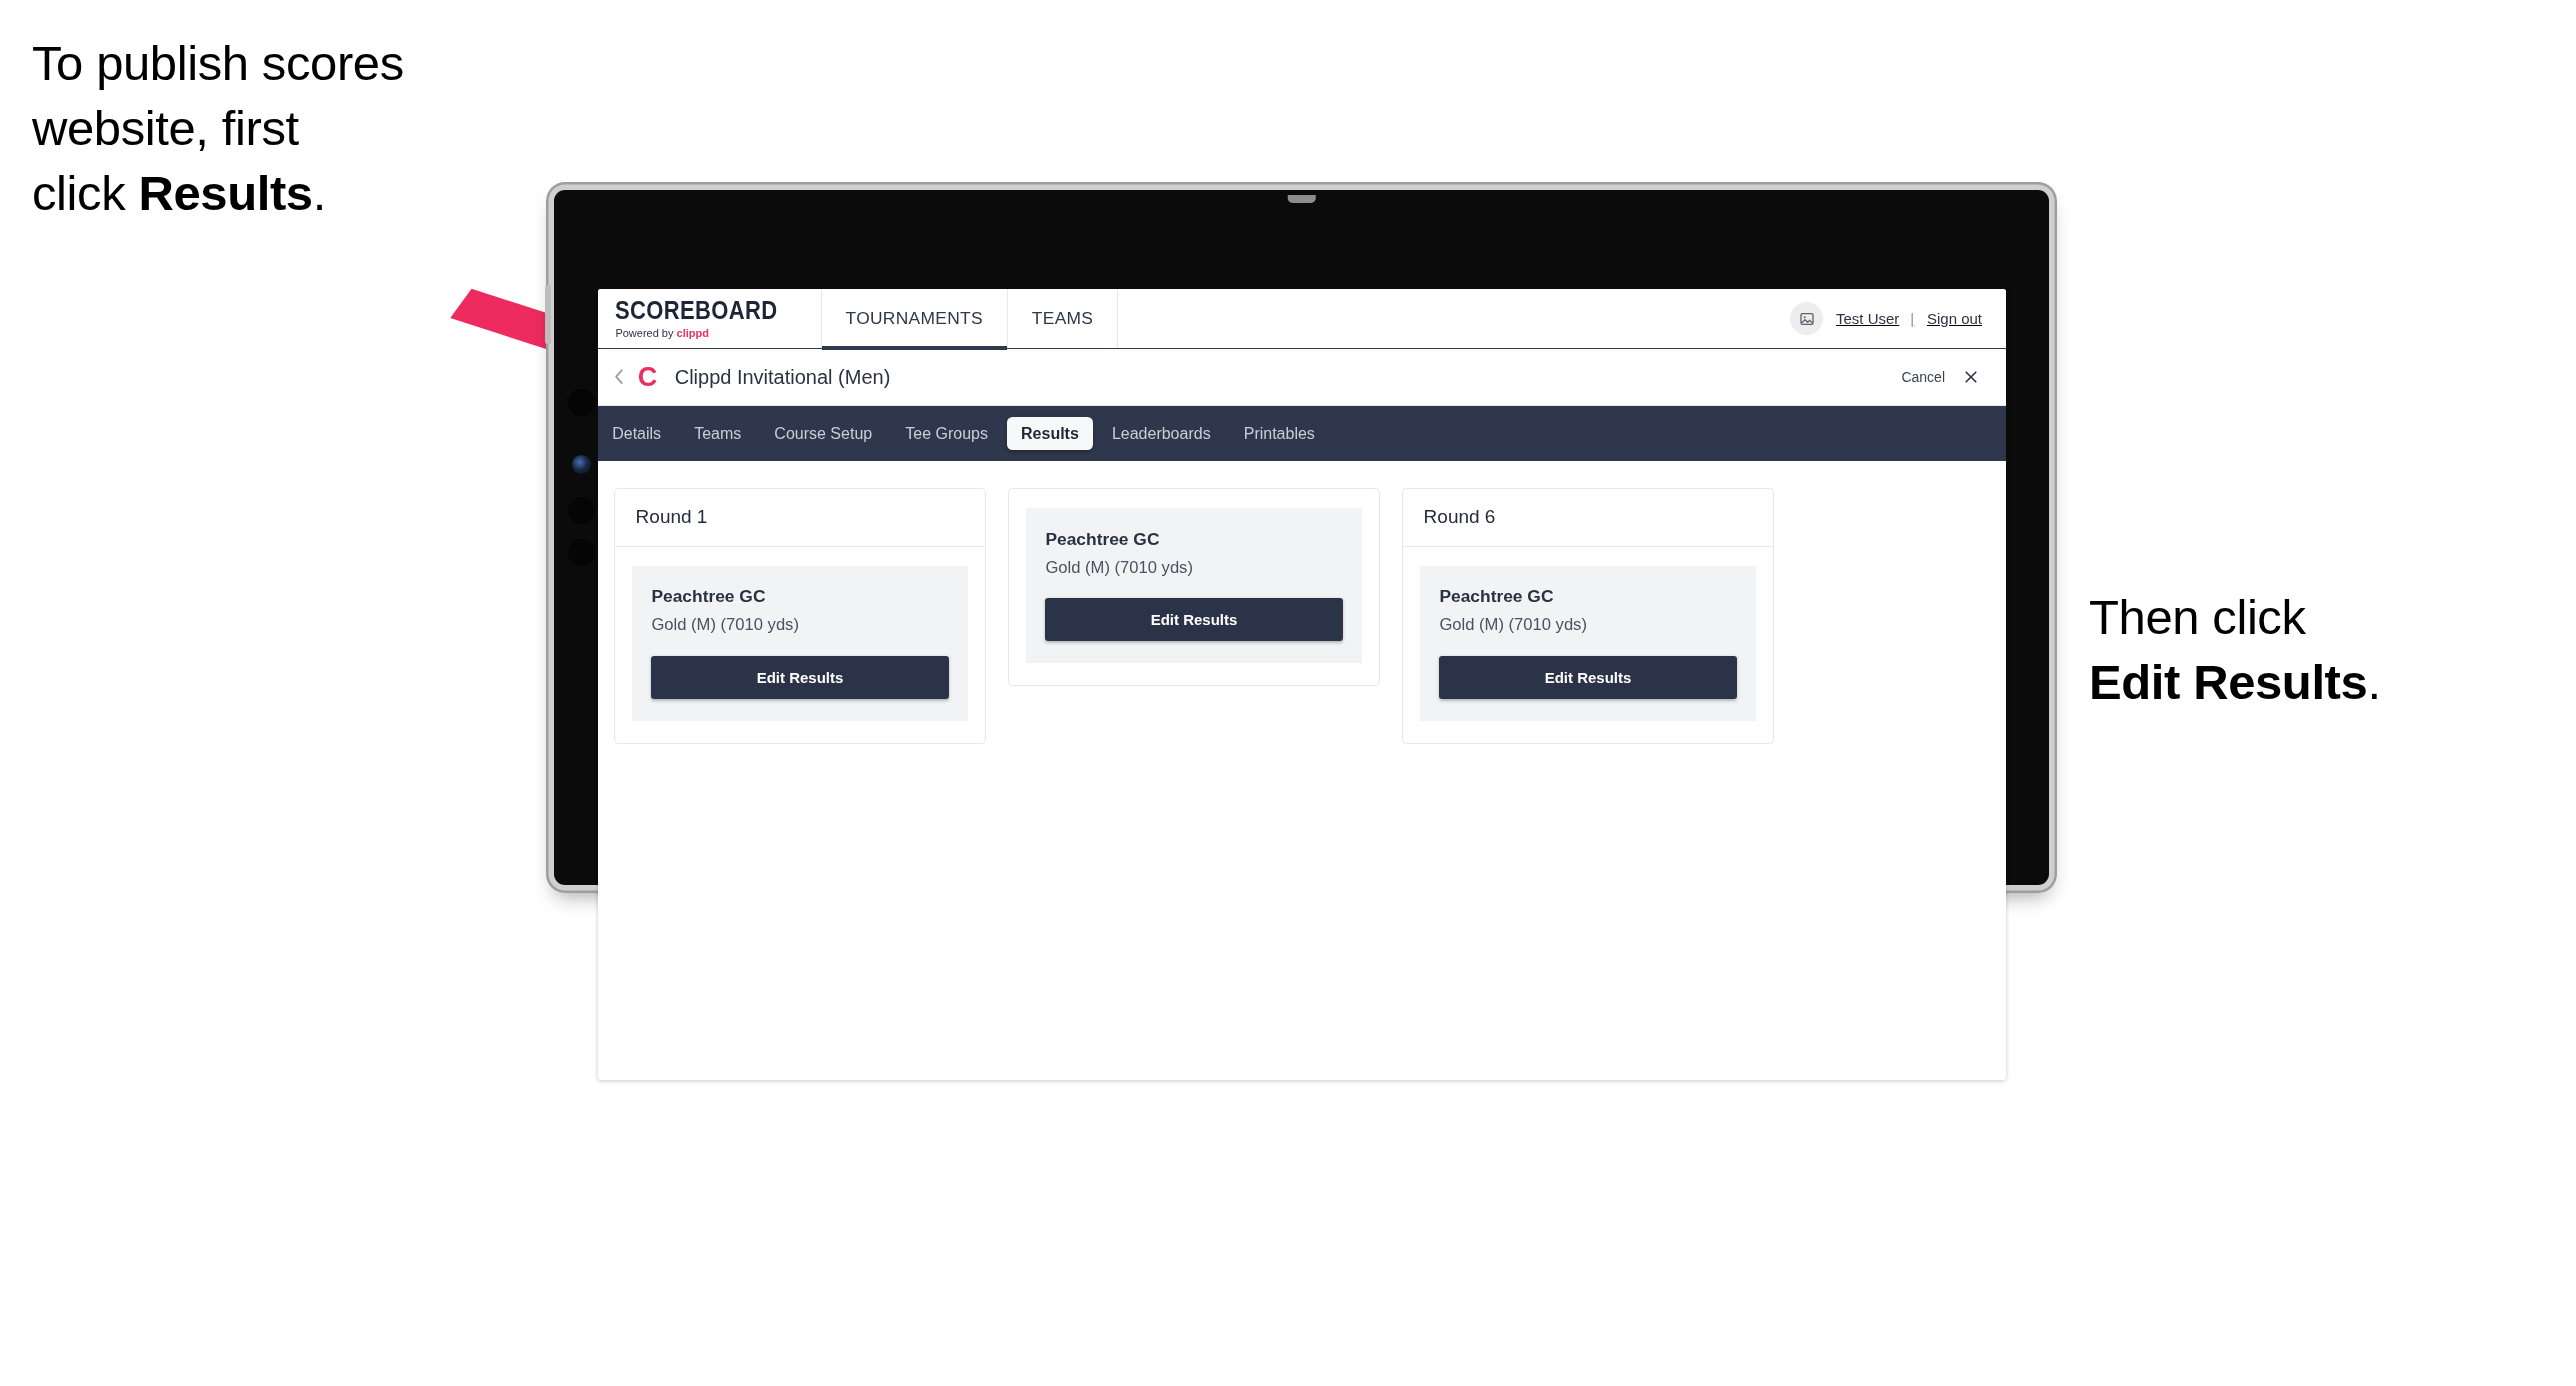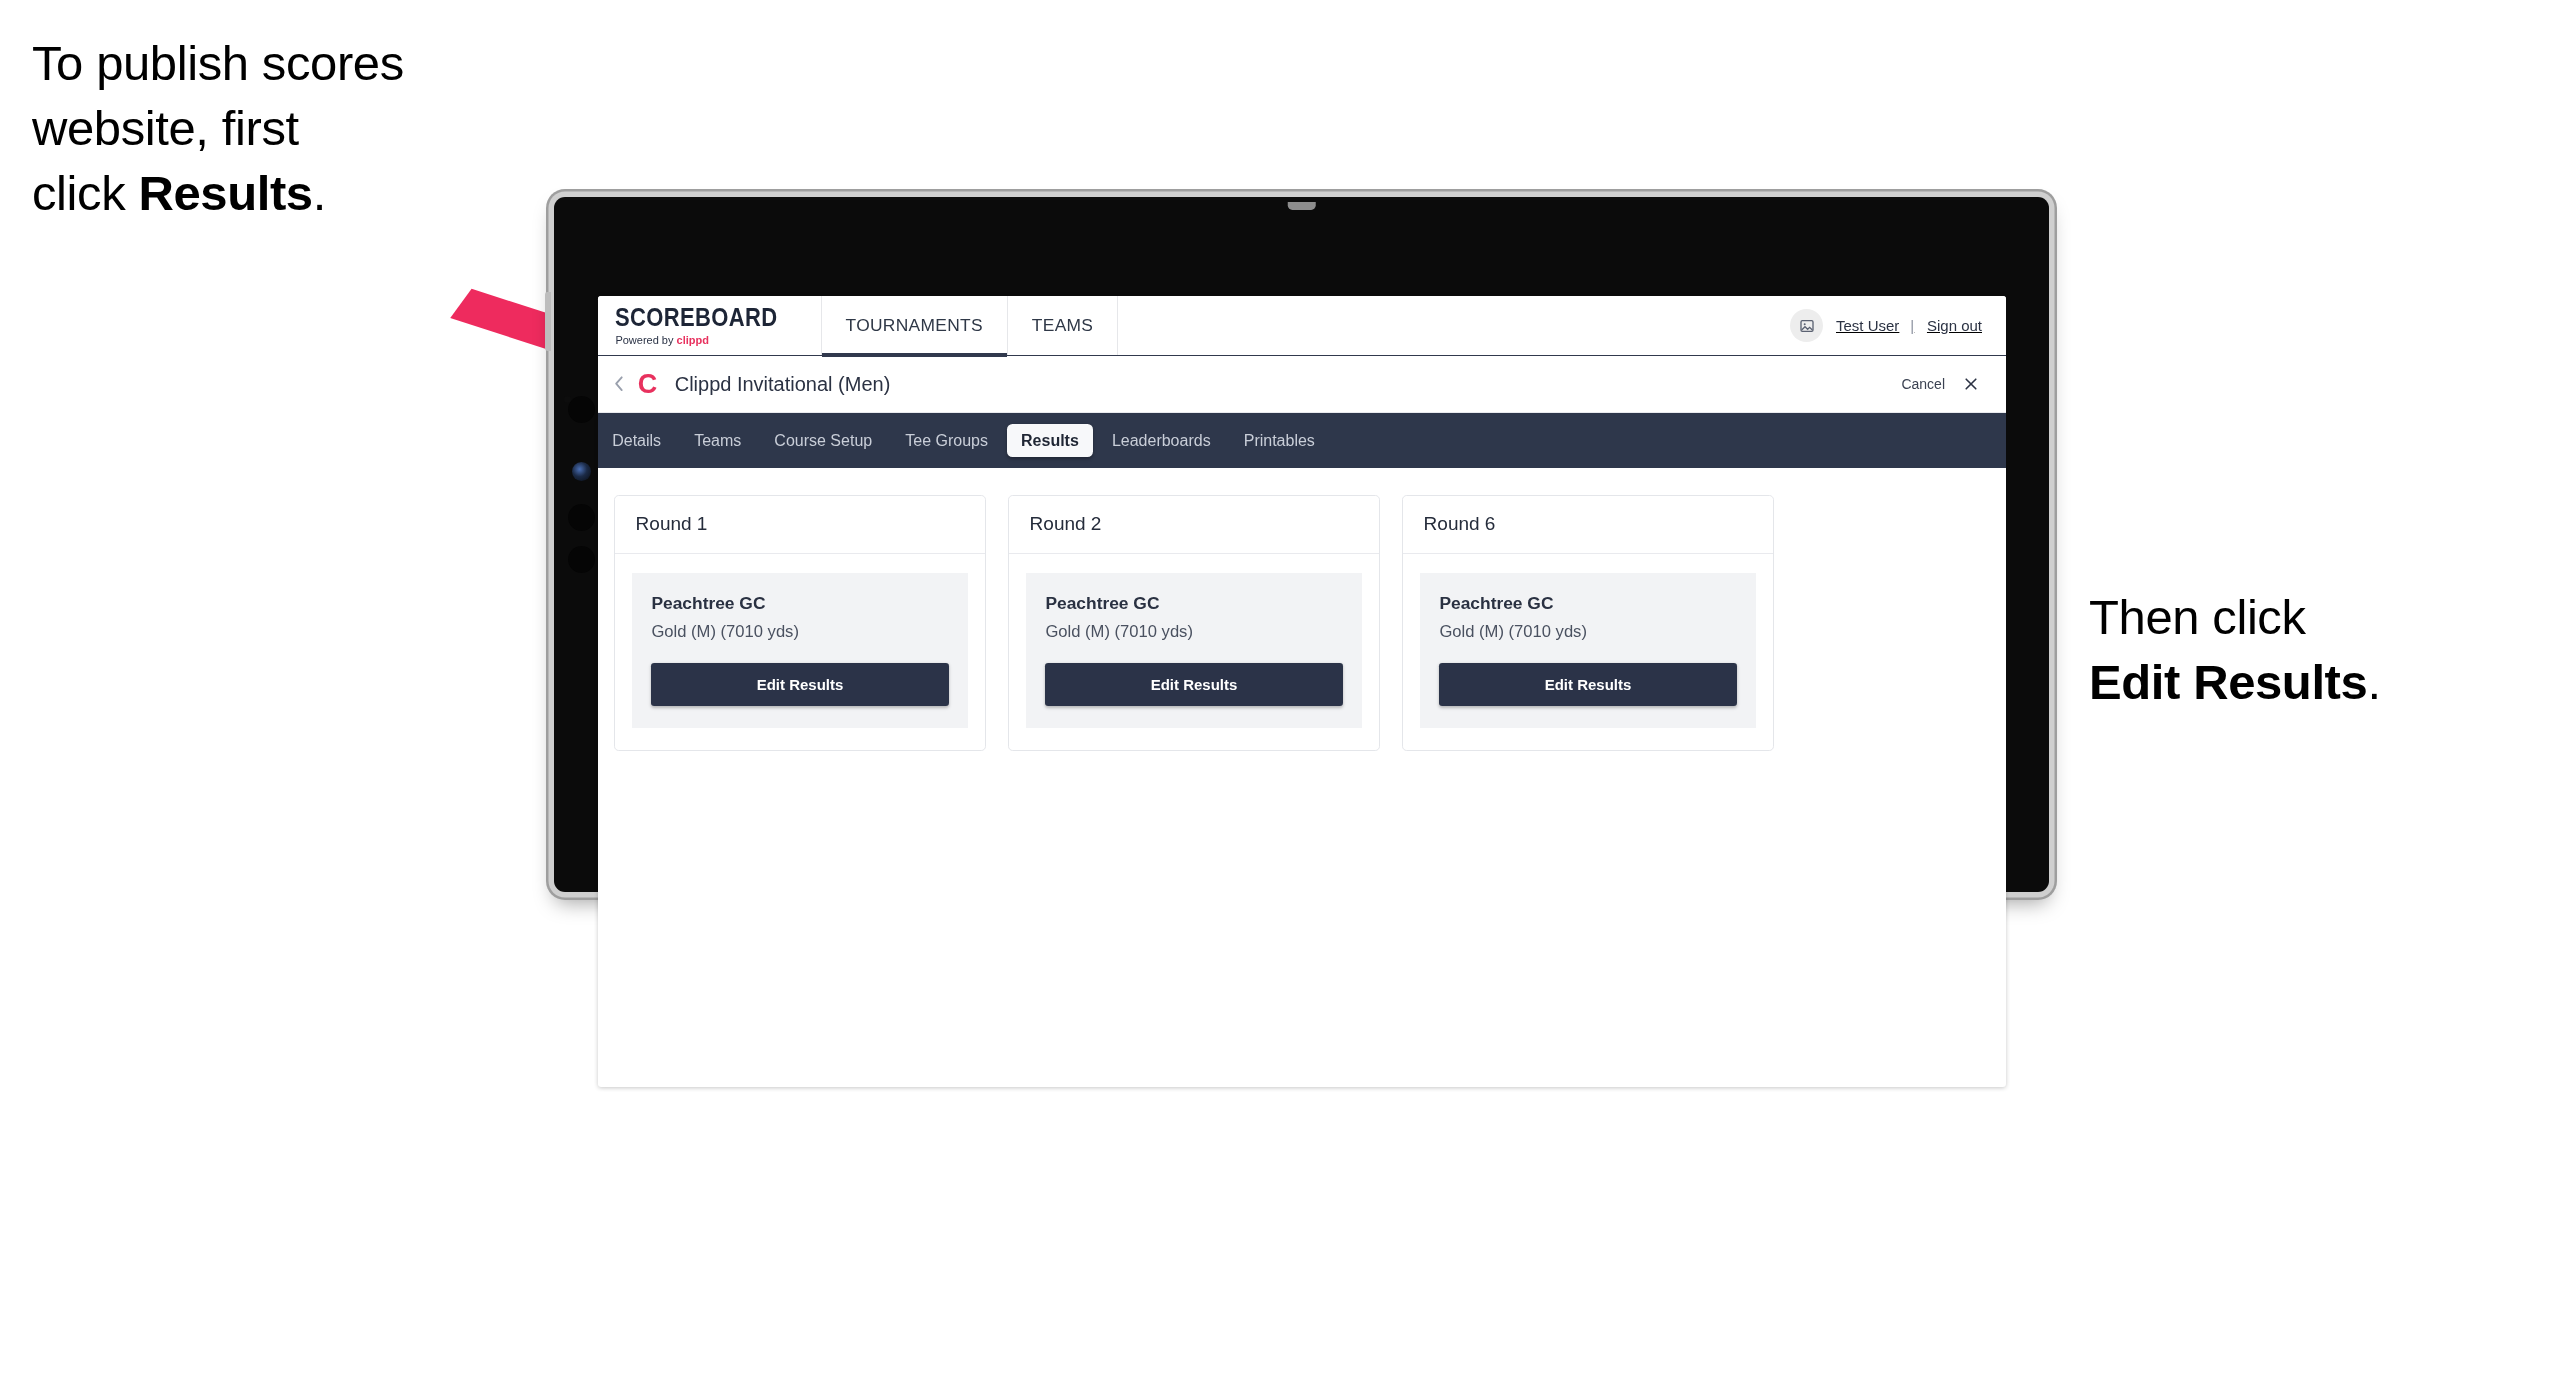--- a/index.html
+++ b/index.html
@@ -20,21 +20,21 @@
   }
   .annot .ln { display:block; }
   .annot b { font-weight: 700; }
   #annot-left  { left: 32px; top: 31px; font-size: 49px; line-height: 1.33; width: 554px; }
   #annot-right { left: 2089px; top: 585px; font-size: 49px; line-height: 1.33; width: 443px; }
 
   .arrow-svg { position:absolute; left:0; top:0; width:2576px; height:1386px; pointer-events:none; }
 
   
   #tablet {
-    position:absolute; left:554px; top:197px;
+    position:absolute; left:554px; top:190px;
     width: 1495px; height: 695px;
     background:#0b0b0b;
     border-radius: 11px;
     box-shadow: 0 0 0 5.5px #cfcfcf, 0 0 0 8px #9e9e9e, 0 11px 20.6px rgba(0,0,0,.35);
   }
   #cam-notch {
     position:absolute; left:50%; top:4.7px; transform:translateX(-50%);
     width:28.5px; height:8px; background:#8d8d8d; border-radius:0 0 4.7px 4.7px;
   }
   .side-btn {
@@ -250,21 +250,20 @@
           <div class="round-body">
             <div class="course-panel">
               <div class="course-name">Peachtree GC</div>
               <div class="course-tee">Gold (M) (7010 yds)</div>
               <div class="edit-btn">Edit Results</div>
             </div>
           </div>
         </div>
 
         <div class="round-card">
-          <div class="round-head">Round 2</div>
           <div class="round-body">
             <div class="course-panel">
               <div class="course-name">Peachtree GC</div>
               <div class="course-tee">Gold (M) (7010 yds)</div>
               <div class="edit-btn">Edit Results</div>
             </div>
           </div>
         </div>
 
         <div class="round-card">

